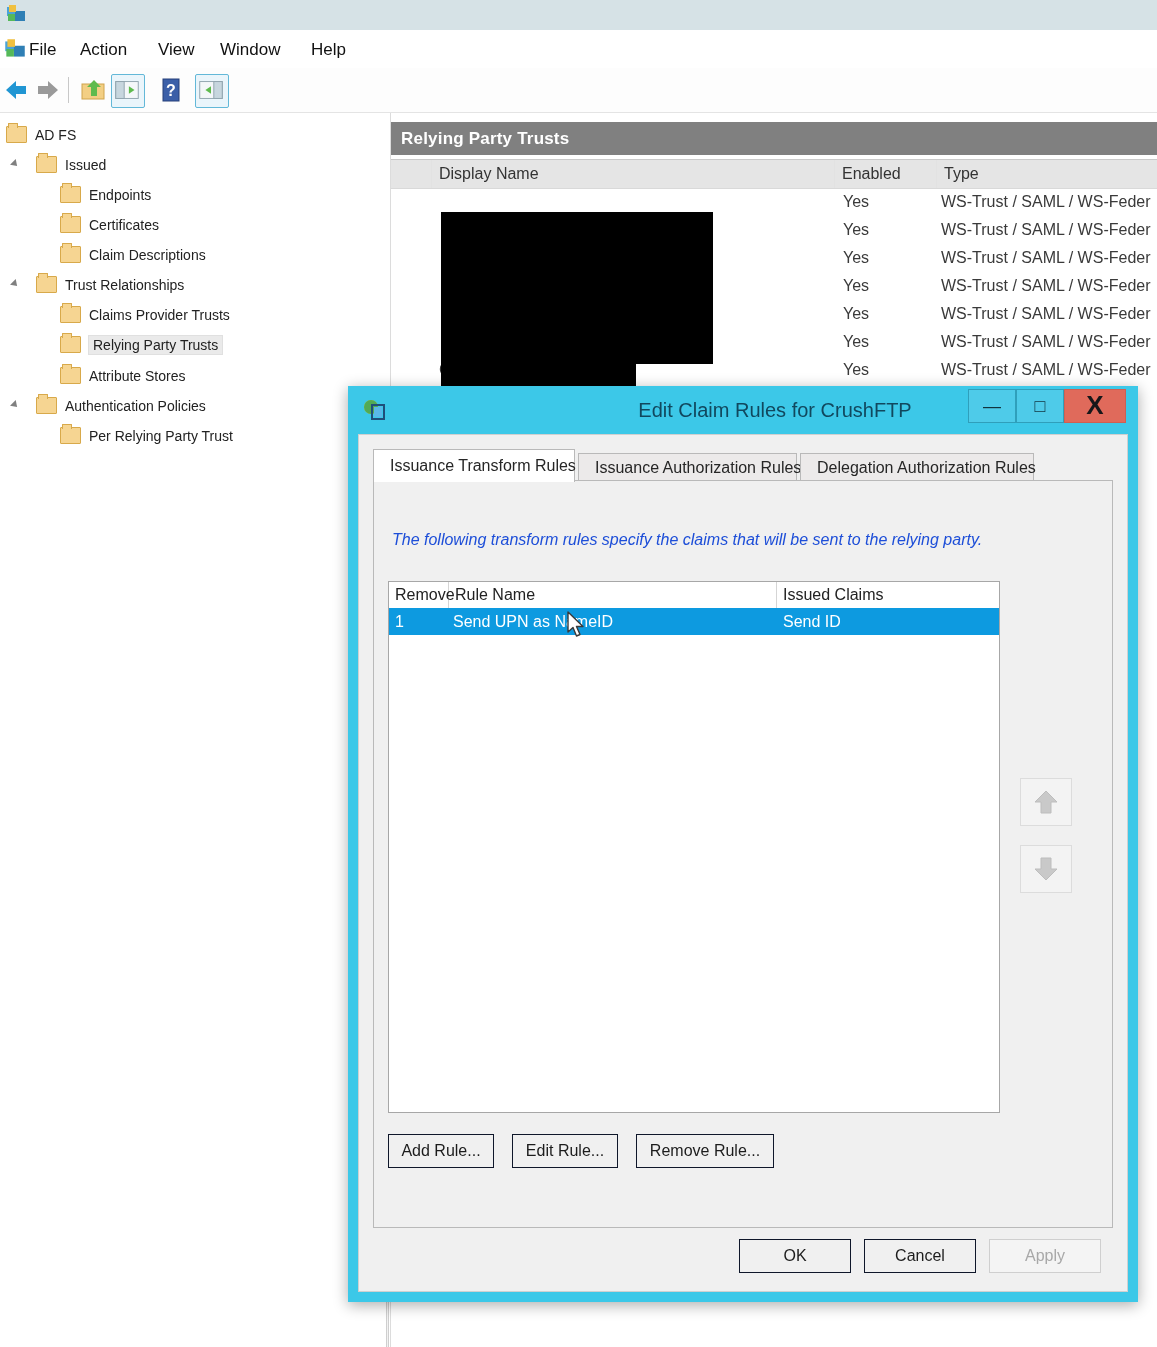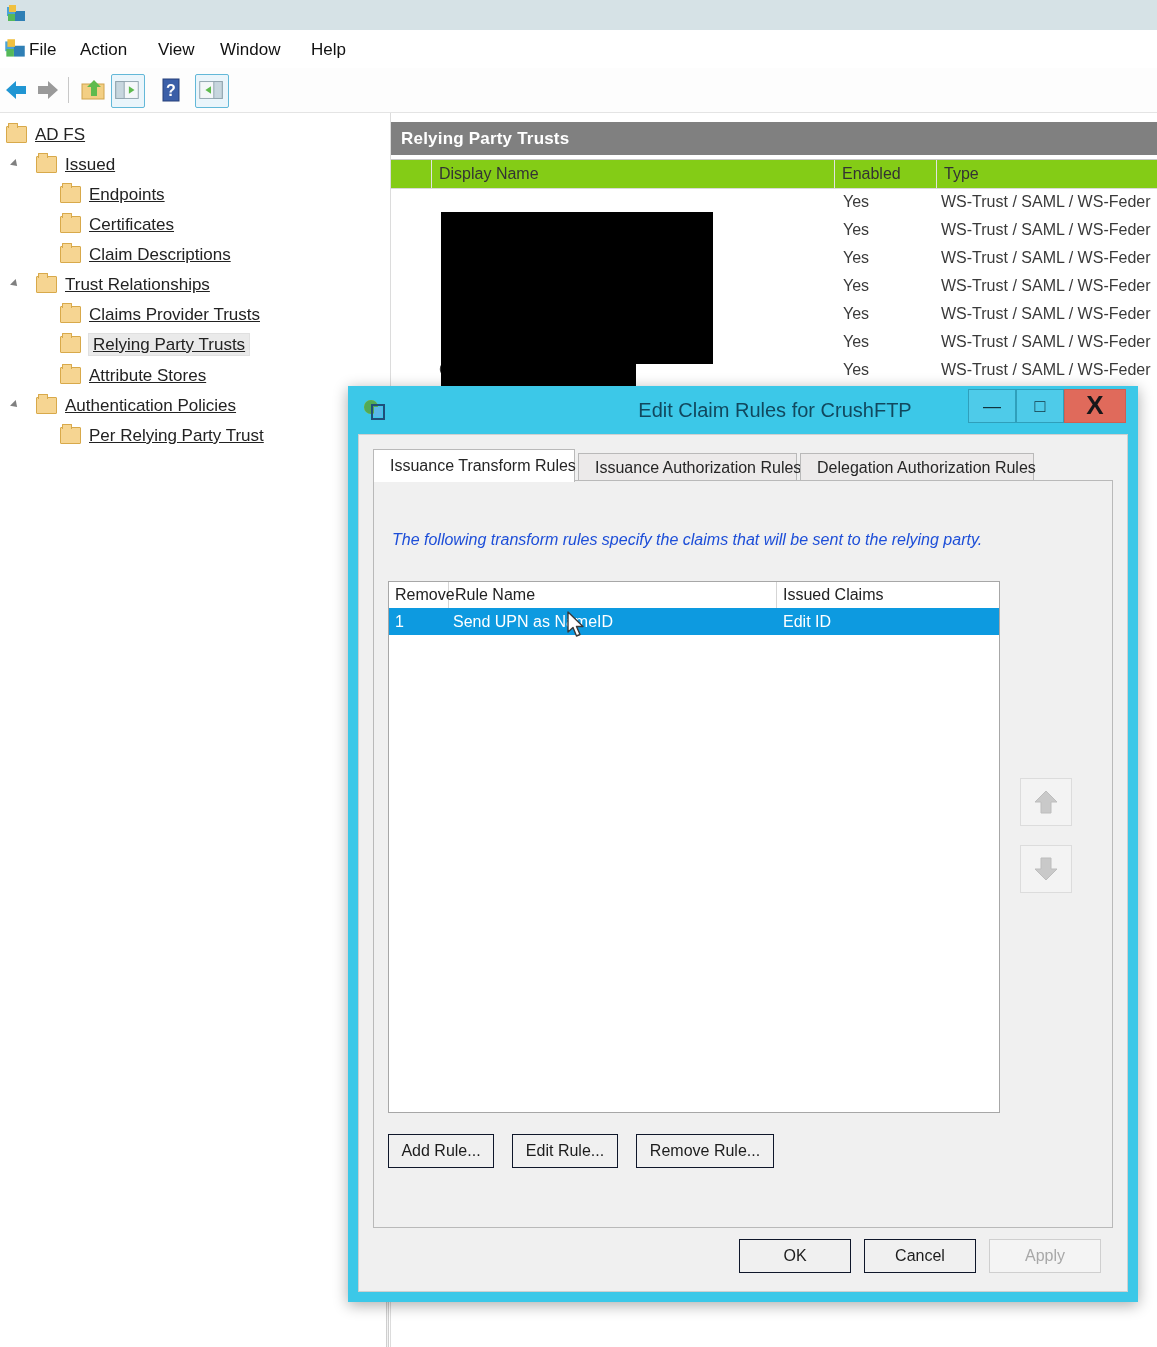--- a/index.html
+++ b/index.html
@@ -38,21 +38,21 @@
   .tb-sep{position:absolute;top:9px;width:1px;height:26px;background:#c8c8c8;}
   .tb-framed{border:1px solid #63b8d8;border-radius:2px;background:#eaf5fb;}
 
   
   #tree-pane{
     position:absolute;left:0;top:113px;width:388px;height:1234px;
     background:#ffffff;
   }
   .tree-row{
     position:absolute;left:0;height:30px;line-height:30px;
-    font-size:17px;color:#222;white-space:nowrap;cursor:default;text-decoration:underline;
+    font-size:14px;color:#222;white-space:nowrap;cursor:default;
   }
   .tree-row .exp{
     position:absolute;left:-24px;top:10px;width:0;height:0;
     border-left:6px solid #808080;border-top:4px solid transparent;
     border-bottom:4px solid transparent;
     transform:rotate(45deg);
   }
   .folder{
     display:inline-block;vertical-align:-3px;width:19px;height:15px;
     margin-right:8px;position:relative;
@@ -81,21 +81,21 @@
     background:#808080;color:#ffffff;font-size:17px;font-weight:bold;
     line-height:33px;padding-left:10px;box-sizing:border-box;
     letter-spacing:.2px;
   }
   #rp-list{
     position:absolute;left:0;top:46px;width:767px;height:385px;
     background:#ffffff;border-top:1px solid #c9c9c9;
   }
   .lv-head{
     position:absolute;top:0;left:0;width:767px;height:28px;
-    background:#84cc16;border-bottom:1px solid #d9d9d9;
+    background:#e5e5e5;border-bottom:1px solid #d9d9d9;
   }
   .lv-col{
     position:absolute;top:0;height:28px;line-height:28px;
     font-size:16px;color:#333;border-left:1px solid #e2e2e2;
     padding-left:7px;box-sizing:border-box;white-space:nowrap;overflow:hidden;
   }
   .lv-row{position:absolute;left:0;width:767px;height:28px;}
   .lv-cell{
     position:absolute;top:0;height:28px;line-height:28px;
     font-size:16px;color:#3a3a3a;white-space:nowrap;overflow:hidden;
@@ -398,21 +398,21 @@
 
       <div id="rules-grid">
         <div class="rg-head">
           <div class="rg-col" style="left:0px;width:60px">Remove</div>
           <div class="rg-col" style="left:60px;width:328px">Rule Name</div>
           <div class="rg-col" style="left:388px;width:222px;border-right:none">Issued Claims</div>
         </div>
         <div class="rg-row">
           <div class="rg-cell" style="left:0px;width:60px">1</div>
           <div class="rg-cell" style="left:58px;width:330px">Send UPN as NameID</div>
-          <div class="rg-cell" style="left:388px;width:222px">Edit ID</div>
+          <div class="rg-cell" style="left:388px;width:222px">Send ID</div>
         </div>
       </div>
 
       <div class="btn" style="left:14px;top:653px;width:106px">Add Rule...</div>
       <div class="btn" style="left:138px;top:653px;width:106px">Edit Rule...</div>
       <div class="btn" style="left:262px;top:653px;width:138px">Remove Rule...</div>
     </div>
 
     <div class="btn" style="left:380px;top:804px;width:112px">OK</div>
     <div class="btn" style="left:505px;top:804px;width:112px">Cancel</div>

